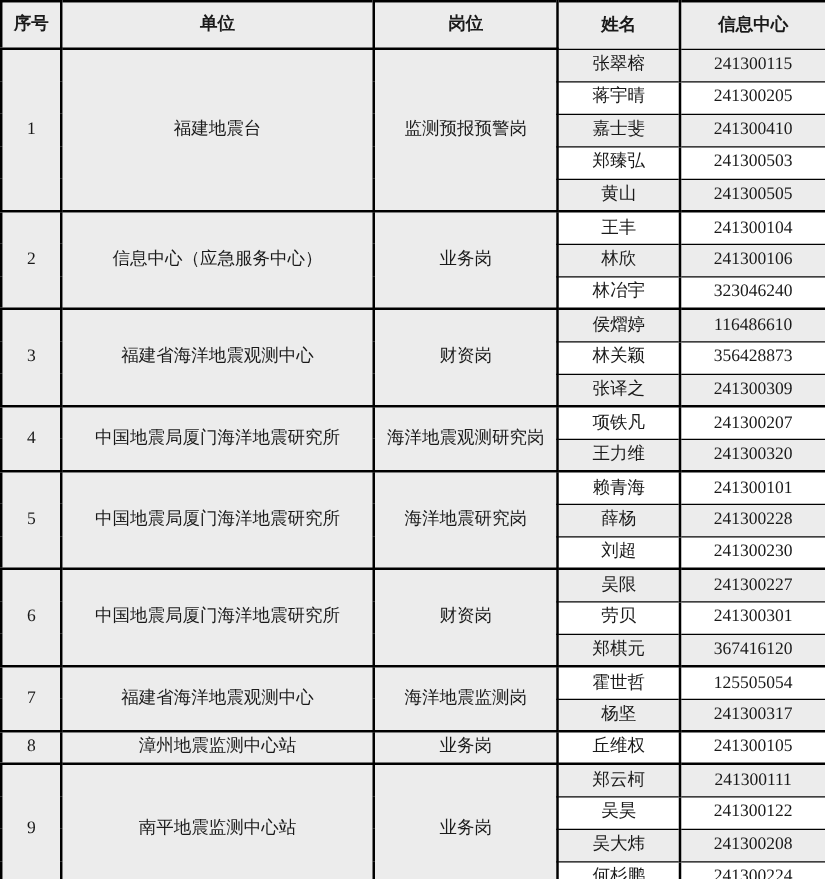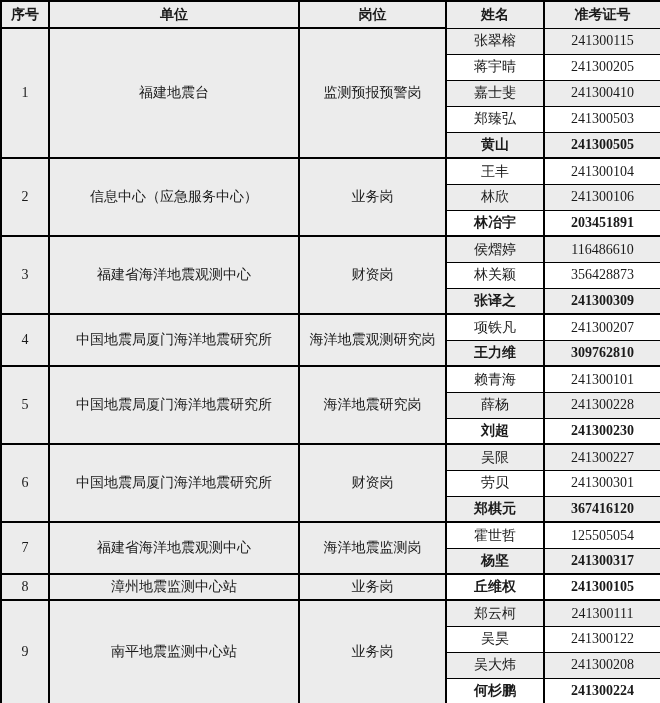--- a/index.html
+++ b/index.html
@@ -24,54 +24,54 @@
   th,td{
     padding:0 2px;
     text-align:center;
     vertical-align:middle;
     font-size:14px;
     line-height:1.1;
     white-space:nowrap;
     overflow:hidden;
   }
   thead th{
-    height:27px;
+    height:38px;
     font-weight:bold;
     background:var(--stripe);
     border-bottom:2px solid var(--line);
   }
   tbody td{ height:26px; }
   .c-no,.c-unit,.c-post,.c-name{ border-right:2px solid var(--line); }
   td.merged{
     background:var(--stripe);
     border-bottom:2px solid var(--line);
   }
   .c-name,.c-id{ border-bottom:1px solid var(--line); }
-  tr.group-end .c-name, tr.group-end .c-id{ border-bottom:2px solid var(--line);font-weight:bold; }
+  tr.group-end .c-name, tr.group-end .c-id{ border-bottom:2px solid var(--line); }
   tr.stripe .c-name, tr.stripe .c-id{ background:var(--stripe); }
   tr.plain  .c-name, tr.plain  .c-id{ background:var(--row_alt); }
 </style>
 </head>
 <body>
 
 <table>
   <colgroup>
     <col style="width:48px">
     <col style="width:250px">
     <col style="width:147px">
     <col style="width:98px">
     <col style="width:117px">
   </colgroup>
   <thead>
     <tr>
       <th class="c-no">序号</th>
       <th class="c-unit">单位</th>
       <th class="c-post">岗位</th>
       <th class="c-name">姓名</th>
-      <th class="c-id">准考证号</th>
+      <th class="c-id">信息中心</th>
     </tr>
   </thead>
   <tbody id="roster-body">
       <tr class="stripe">
         <td rowspan="5" class="c-no merged">1</td>
         <td rowspan="5" class="c-unit merged">福建地震台</td>
         <td rowspan="5" class="c-post merged">监测预报预警岗</td>
         <td class="c-name">张翠榕</td>
         <td class="c-id">241300115</td>
       </tr>
@@ -97,21 +97,21 @@
         <td rowspan="3" class="c-post merged">业务岗</td>
         <td class="c-name">王丰</td>
         <td class="c-id">241300104</td>
       </tr>
       <tr class="stripe">
         <td class="c-name">林欣</td>
         <td class="c-id">241300106</td>
       </tr>
       <tr class="plain group-end">
         <td class="c-name">林冶宇</td>
-        <td class="c-id">203451891</td>
+        <td class="c-id">323046240</td>
       </tr>
       <tr class="stripe">
         <td rowspan="3" class="c-no merged">3</td>
         <td rowspan="3" class="c-unit merged">福建省海洋地震观测中心</td>
         <td rowspan="3" class="c-post merged">财资岗</td>
         <td class="c-name">侯熠婷</td>
         <td class="c-id">116486610</td>
       </tr>
       <tr class="plain">
         <td class="c-name">林关颖</td>
@@ -123,21 +123,21 @@
       </tr>
       <tr class="plain">
         <td rowspan="2" class="c-no merged">4</td>
         <td rowspan="2" class="c-unit merged">中国地震局厦门海洋地震研究所</td>
         <td rowspan="2" class="c-post merged">海洋地震观测研究岗</td>
         <td class="c-name">项铁凡</td>
         <td class="c-id">241300207</td>
       </tr>
       <tr class="stripe group-end">
         <td class="c-name">王力维</td>
-        <td class="c-id">309762810</td>
+        <td class="c-id">241300320</td>
       </tr>
       <tr class="plain">
         <td rowspan="3" class="c-no merged">5</td>
         <td rowspan="3" class="c-unit merged">中国地震局厦门海洋地震研究所</td>
         <td rowspan="3" class="c-post merged">海洋地震研究岗</td>
         <td class="c-name">赖青海</td>
         <td class="c-id">241300101</td>
       </tr>
       <tr class="stripe">
         <td class="c-name">薛杨</td>

